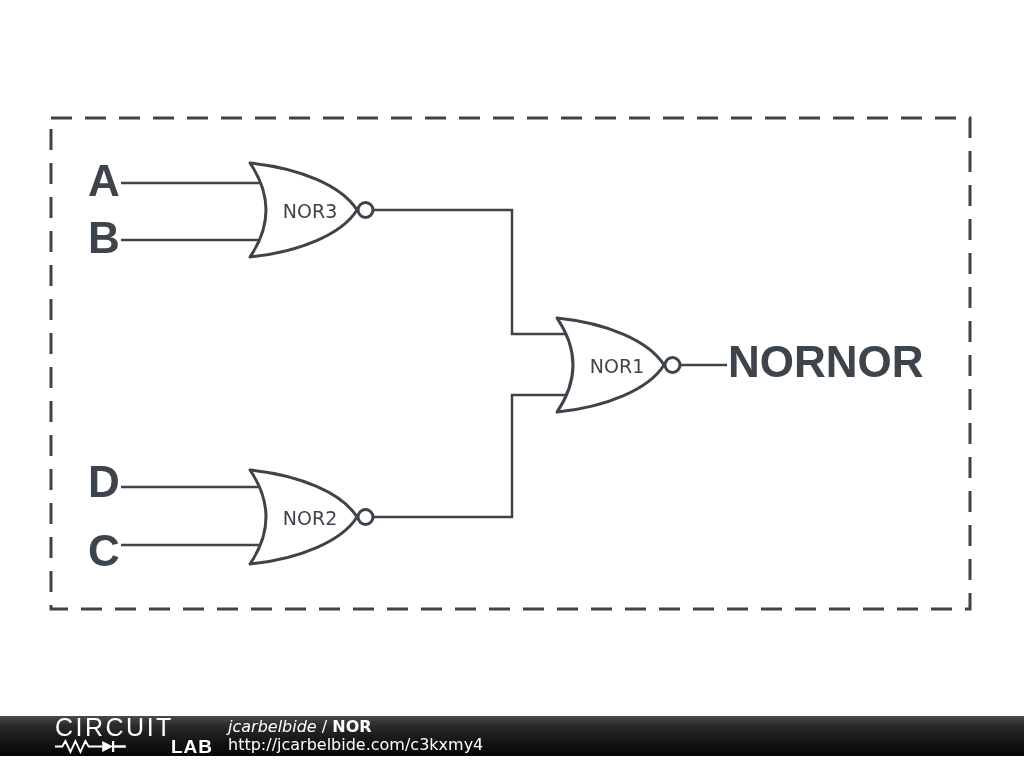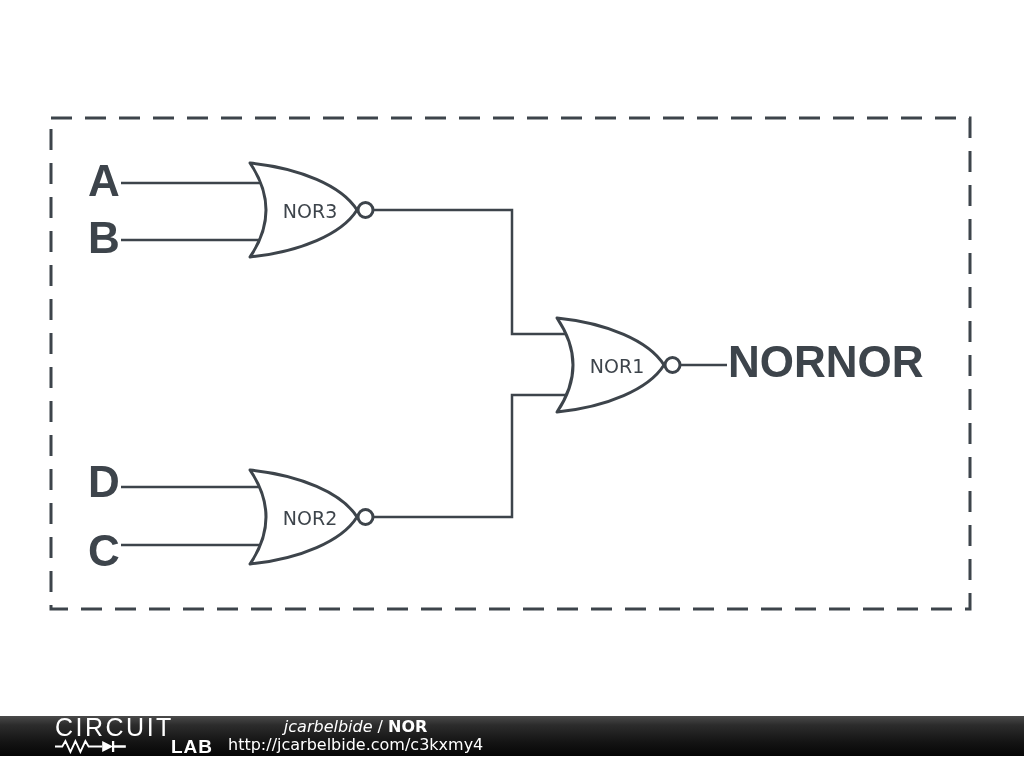--- a/index.html
+++ b/index.html
@@ -88,21 +88,20 @@
     color: #ffffff;
     letter-spacing: 1px;
     margin-left: -14px;
   }
   .attribution {
     margin-left: 15px;
     font-family: "DejaVu Sans", sans-serif;
     font-size: 16px;
     line-height: 18px;
     color: #ffffff;
-    text-align: center;
   }
   .attribution .author { font-style: italic; }
   .attribution .work-title { font-weight: bold; }
 </style>
 </head>
 <body>
 
 <div class="page">
 
   <div class="canvas">

